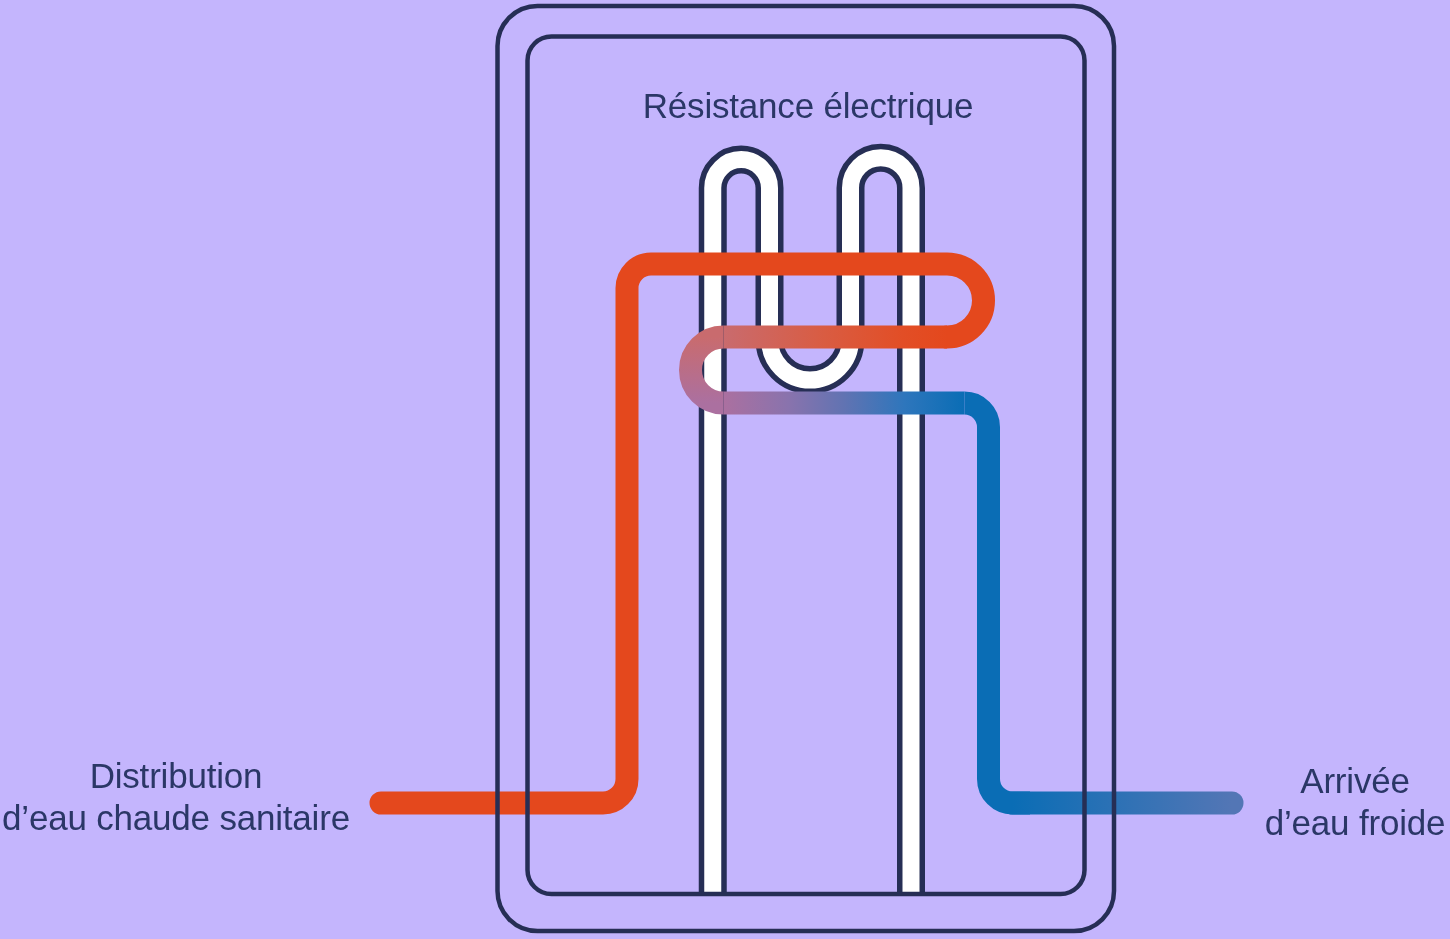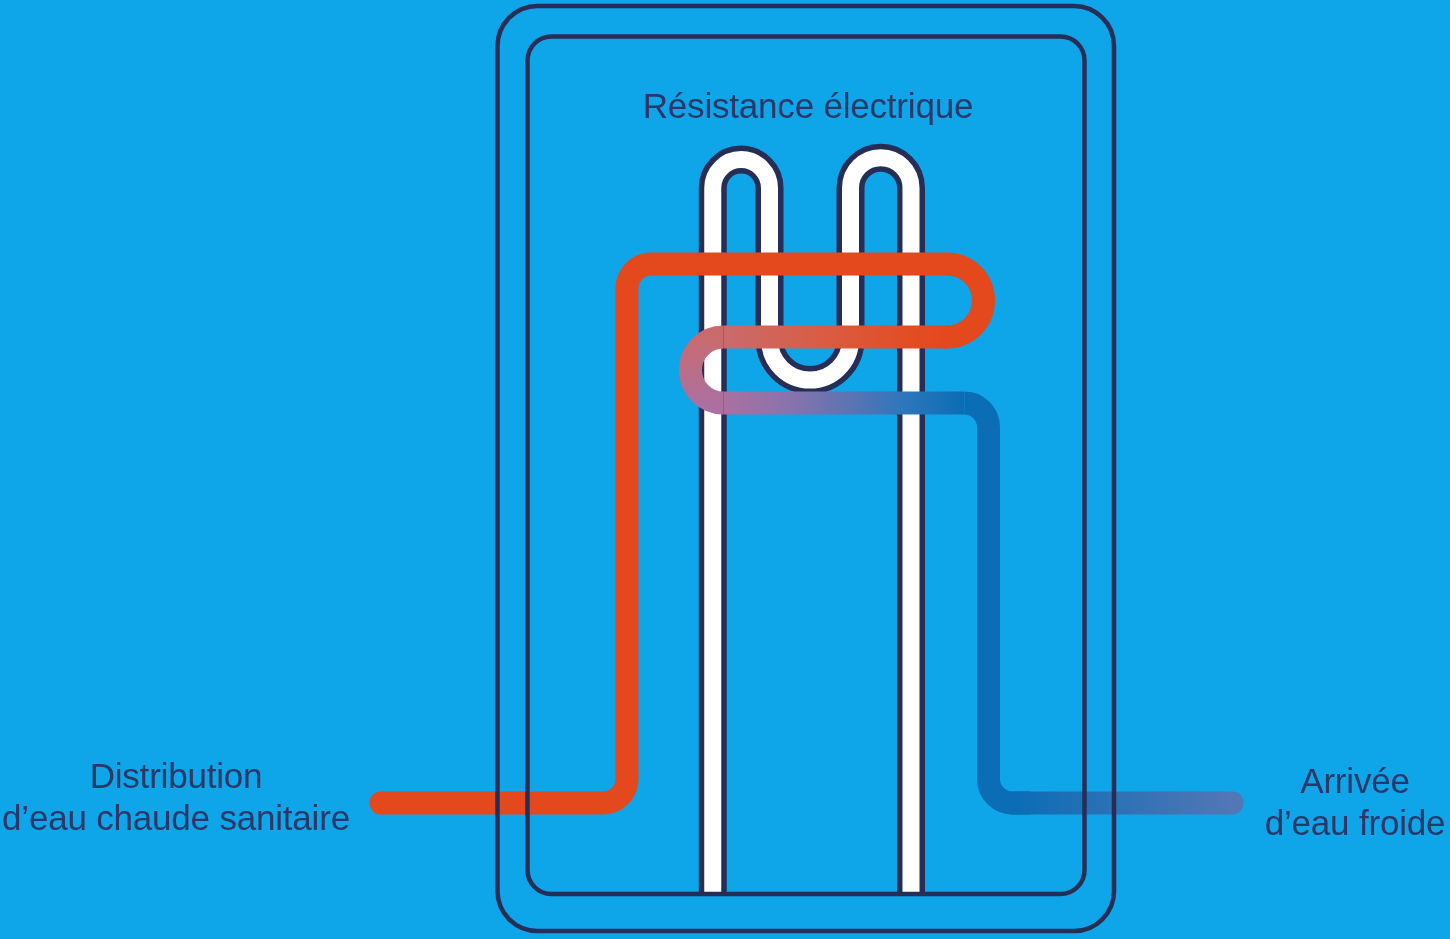--- a/index.html
+++ b/index.html
@@ -1,19 +1,19 @@
 <!DOCTYPE html>
 <html><head>
 <meta charset="utf-8">
 <style>
   html,body{margin:0;padding:0;background:#fff;}
   .stage{
     position:relative;
     width:1450px;height:939px;
-    background:#0ea5e9;
+    background:#c4b5fd;
     overflow:hidden;
     font-family:"Liberation Sans", sans-serif;
   }
   .stage svg{position:absolute;left:0;top:0;}
   .dlabel{
     position:absolute;
     color:#2B3767;
     font-size:35px;
     line-height:42px;
     text-align:center;

